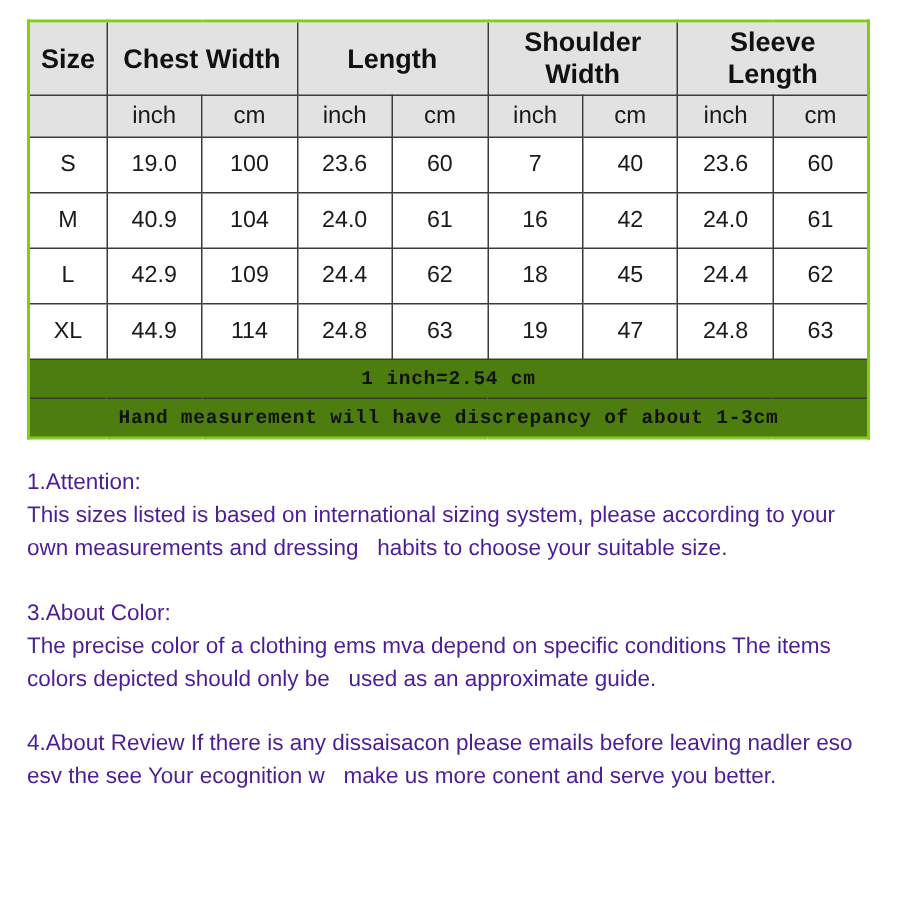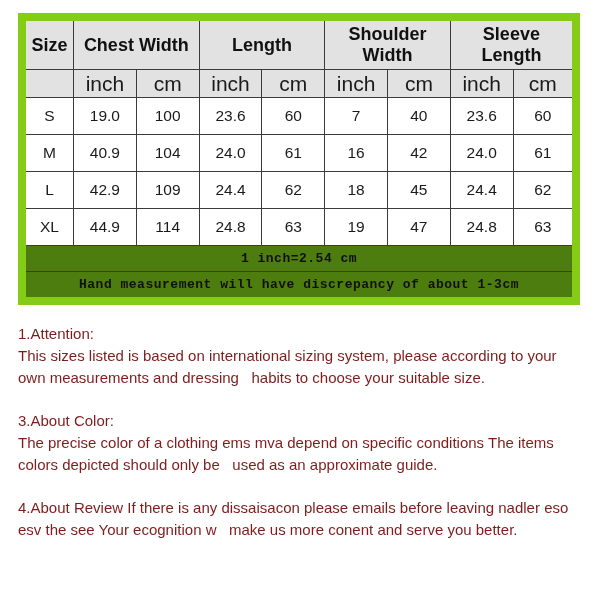--- a/index.html
+++ b/index.html
@@ -15,21 +15,21 @@
   .page {
     box-sizing: border-box;
     width: 600px;
     height: 600px;
     padding: 13px 20px 0 18px;
   }
   table.size-table {
     border-collapse: collapse;
     table-layout: fixed;
     width: 562px;
-    border: 8px solid #84cc16;
+    border: 2px solid #84cc16;
   }
   table.size-table th,
   table.size-table td {
     border: 1px solid #3b3b3b;
     text-align: center;
     vertical-align: middle;
     padding: 0;
     overflow: hidden;
   }
   col.c-size { width: 9.3%; }
@@ -39,21 +39,21 @@
     background: #e2e2e2;
     font-size: 18px;
     font-weight: bold;
     line-height: 21px;
     white-space: pre-line;
     color: #111;
   }
   tr.unit-row td {
     height: 27px;
     background: #e2e2e2;
-    font-size: 21px;
+    font-size: 16px;
     font-weight: normal;
     color: #1a1a1a;
   }
   tbody.data-body td {
     height: 36px;
     font-size: 15.5px;
     background: #ffffff;
     color: #1a1a1a;
   }
   tr.mono-row td {
@@ -67,21 +67,21 @@
   }
   .notes {
     margin-top: 18px;
     width: 560px;
   }
   .note {
     margin: 0 0 21px 0;
     font-size: 15px;
     line-height: 22px;
     white-space: pre-wrap;
-    color: #7f1d1d;
+    color: #4c1d95;
   }
 </style>
 </head>
 <body>
 
 <div class="page">
 
   <table class="size-table">
     <colgroup>
       <col class="c-size">

